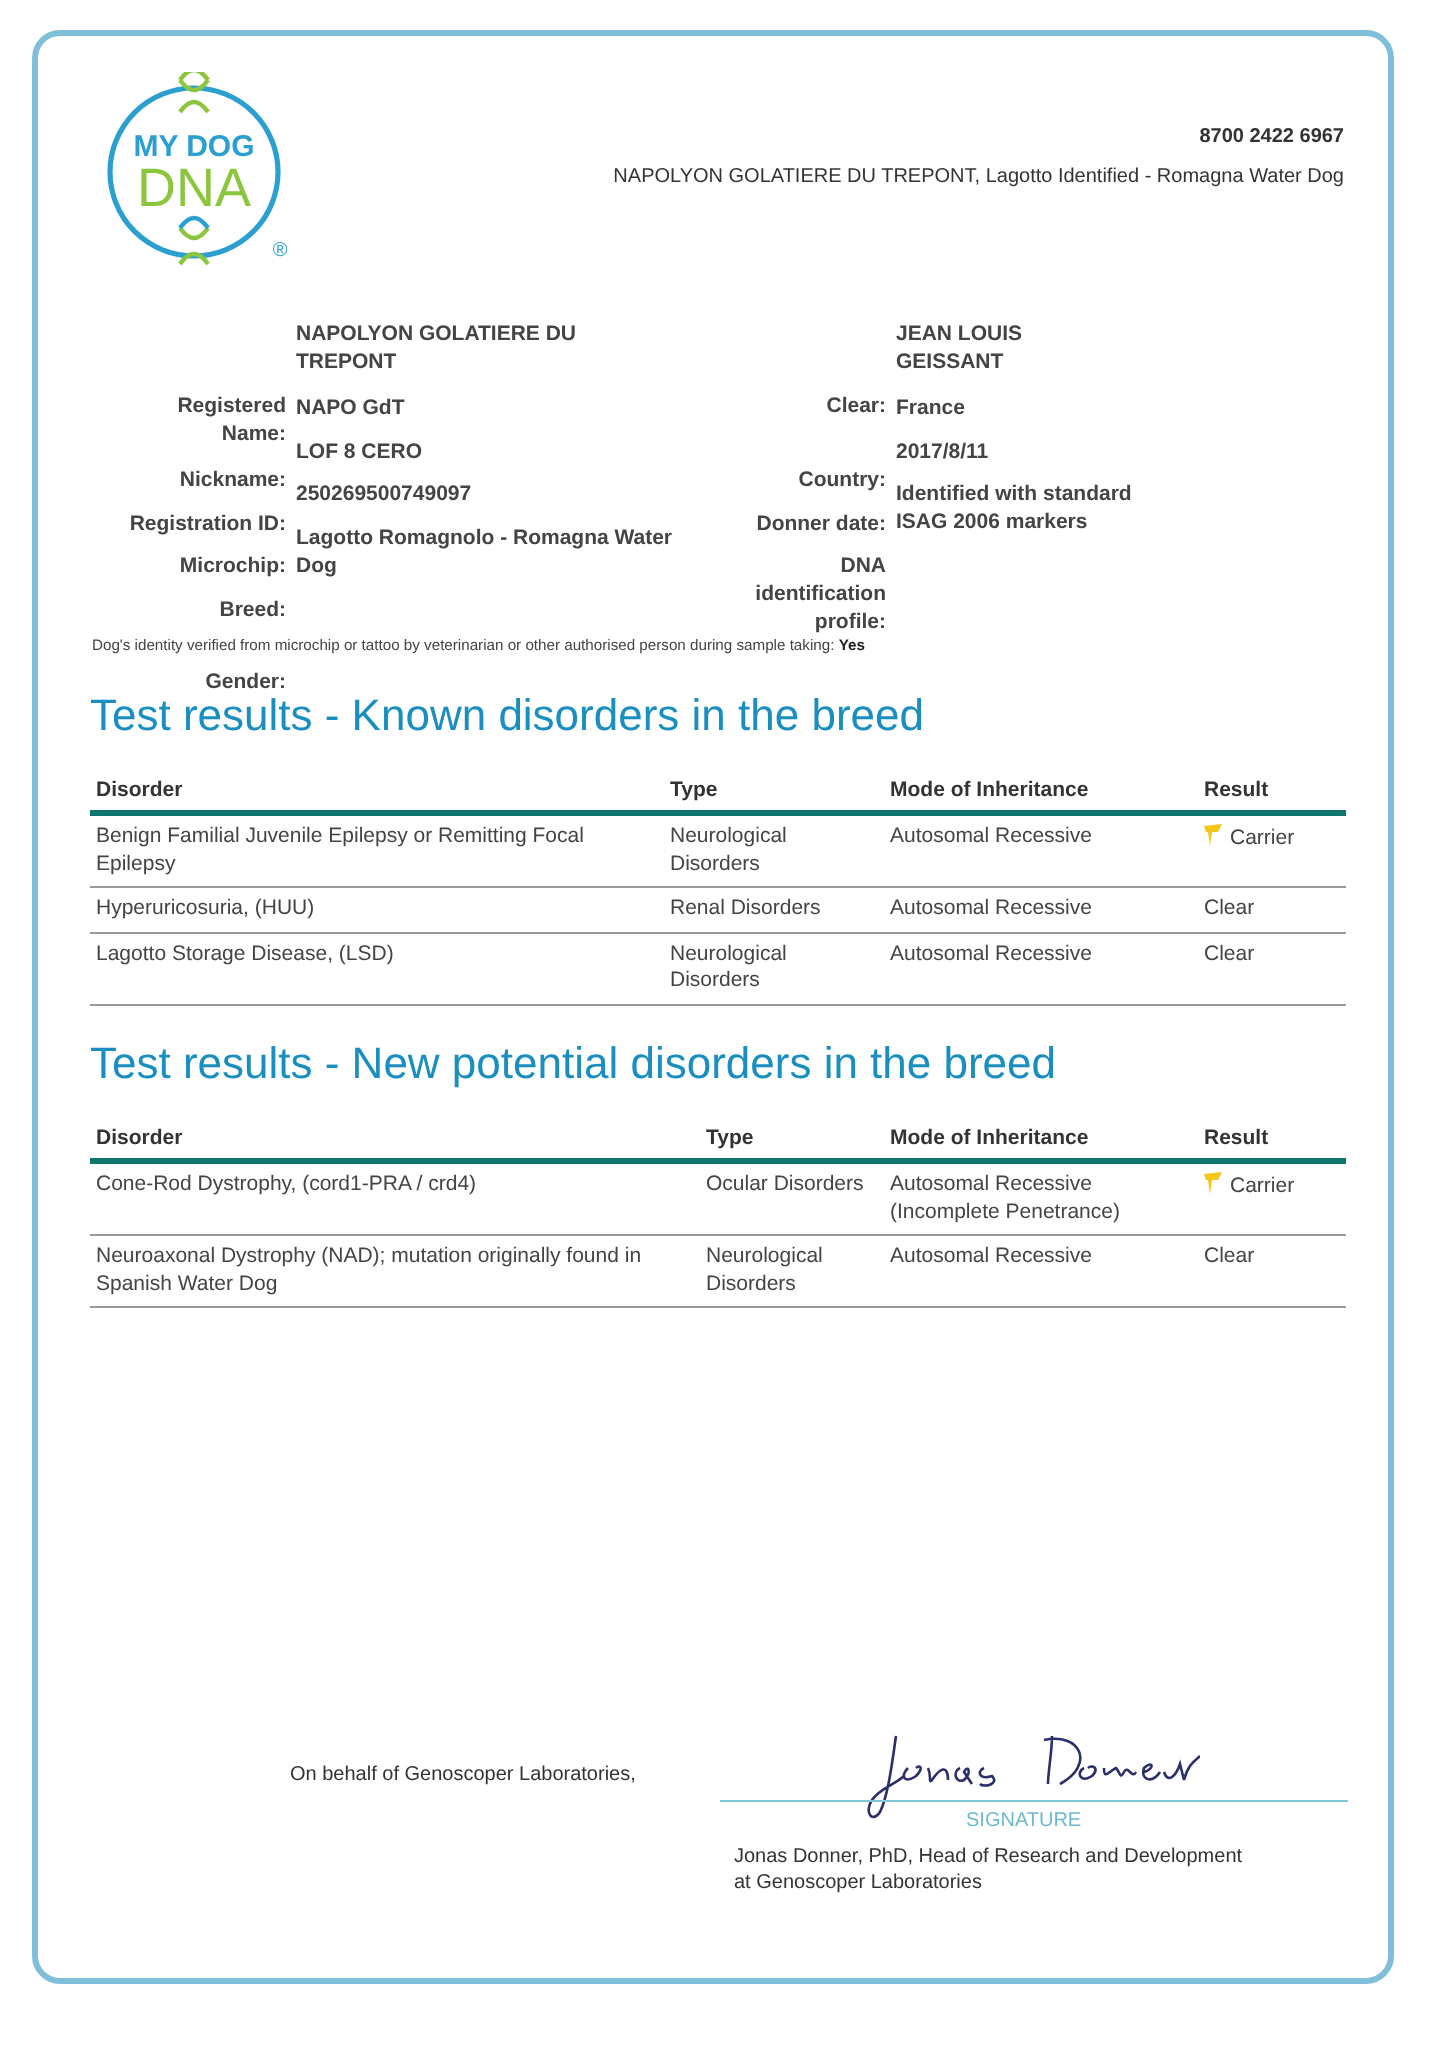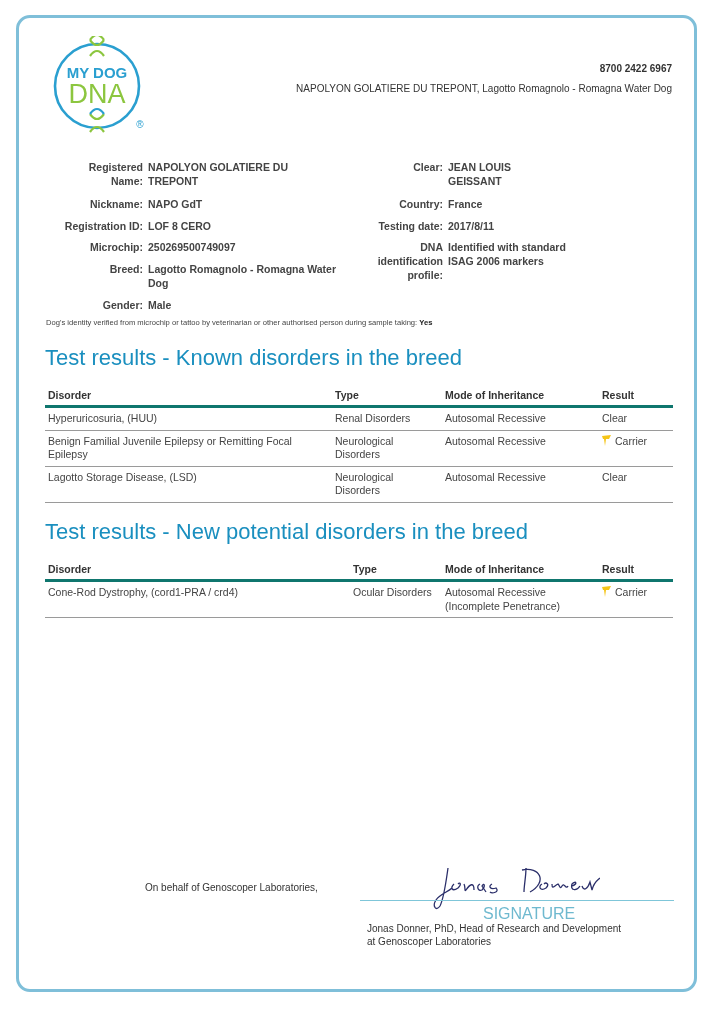--- a/index.html
+++ b/index.html
@@ -6,61 +6,61 @@
   body { width: 717px; height: 1024px; position: relative; overflow: hidden;
          font-family: "Liberation Sans", sans-serif; color: #333333; }
   .frame { position: absolute; left: 16px; top: 15px; width: 681px; height: 977px;
            border: 3px solid #7fbfd9; border-radius: 14px; box-sizing: border-box; }
   .logo { position: absolute; left: 50px; top: 36px; width: 100px; height: 100px; }
   .ref-no { position: absolute; right: 45px; top: 63px; font-size: 10px; font-weight: bold; color: #333; }
   .dog-line { position: absolute; right: 45px; top: 83px; font-size: 10px; color: #333; }
 
   .info { position: absolute; font-size: 10.5px; line-height: 14px; }
   .info .row { position: absolute; display: flex; }
-  .info .lbl { text-align: right; font-weight: bold; color: #444; }
+  .info .lbl { text-align: right; font-weight: bold; color: #444; margin-top: 36px; }
   .info .val { color: #444; padding-left: 5px; font-weight: bold; }
   .left-info .lbl { width: 103px; }
   .left-info .val { width: 205px; }
   .right-info .lbl { width: 83px; }
   .right-info .val { width: 140px; }
 
   .verify { position: absolute; left: 46px; top: 318px; font-size: 7.6px; color: #444; }
   .verify b { color: #222; text-align: right; }
 
   .section-title { position: absolute; left: 45px; font-size: 22px; color: #1a8fbf; }
   table.results { position: absolute; left: 45px; width: 628px; border-collapse: collapse; font-size: 10.5px; color: #444; }
   table.results th { text-align: left; font-weight: bold; padding: 6px 3px 4px 3px; color: #333;
                      border-bottom: 3px solid #0f766e; }
   table.results td { vertical-align: top; padding: 4px 3px 4px 3px; line-height: 13.5px;
                      border-bottom: 1px solid #9a9a9a; }
   .carrier-flag { display: inline-block; width: 9px; height: 11px; margin-right: 4px; vertical-align: -1px; }
 
   .behalf { position: absolute; left: 145px; top: 882px; font-size: 10px; color: #333; }
   .sig-img { position: absolute; left: 430px; top: 862px; width: 170px; height: 50px; }
   .sig-line { position: absolute; left: 360px; top: 900px; width: 314px; height: 1px; background: #7fc6d9; }
-  .sig-label { position: absolute; left: 483px; top: 905px; font-size: 16px; color: #6fb9cf; }
+  .sig-label { position: absolute; left: 483px; top: 905px; font-size: 10px; color: #6fb9cf; }
   .signer { position: absolute; left: 367px; top: 922px; font-size: 10px; color: #333; line-height: 13px; }
 </style>
 </head>
 <body>
 
 <div class="frame"></div>
 
 <svg class="logo" viewBox="0 0 100 100">
   <circle cx="47" cy="50" r="42" fill="none" stroke="#2a9fd0" stroke-width="2.6"></circle>
   <path d="M40 4 Q47 14 54 4 M40 4 Q47 -6 54 4 M40 20 Q47 10 54 20" fill="none" stroke="#8cc63f" stroke-width="2.2"></path>
   <path d="M40 78 Q47 88 54 78 M40 96 Q47 86 54 96" fill="none" stroke="#8cc63f" stroke-width="2.2"></path>
   <path d="M40 78 Q47 68 54 78" fill="none" stroke="#2a9fd0" stroke-width="2.2"></path>
   <text x="47" y="42" text-anchor="middle" font-family="Liberation Sans, sans-serif" font-weight="bold" font-size="15" fill="#2a9fd0">MY DOG</text>
   <text x="47" y="67" text-anchor="middle" font-family="Liberation Sans, sans-serif" font-size="27" fill="#8cc63f">DNA</text>
   <text x="90" y="92" text-anchor="middle" font-family="Liberation Sans, sans-serif" font-size="10" fill="#2a9fd0">®</text>
 </svg>
 
 <div class="ref-no">8700 2422 6967</div>
-<div class="dog-line">NAPOLYON GOLATIERE DU TREPONT, Lagotto Romagnolo - Romagna Water Dog</div>
+<div class="dog-line">NAPOLYON GOLATIERE DU TREPONT, Lagotto Identified - Romagna Water Dog</div>
 
 <div class="info left-info">
   <div class="row" style="left:40px; top:160px;">
     <div class="lbl"><span>Registered</span><br><span>Name:</span></div>
     <div class="val"><span>NAPOLYON GOLATIERE DU</span><br><span>TREPONT</span></div>
   </div>
   <div class="row" style="left:40px; top:197px;">
     <div class="lbl">Nickname:</div>
     <div class="val">NAPO GdT</div>
   </div>
@@ -71,35 +71,34 @@
   <div class="row" style="left:40px; top:240px;">
     <div class="lbl">Microchip:</div>
     <div class="val">250269500749097</div>
   </div>
   <div class="row" style="left:40px; top:262px;">
     <div class="lbl">Breed:</div>
     <div class="val"><span>Lagotto Romagnolo - Romagna Water</span><br><span>Dog</span></div>
   </div>
   <div class="row" style="left:40px; top:298px;">
     <div class="lbl">Gender:</div>
-    <div class="val">Male</div>
   </div>
 </div>
 
 <div class="info right-info">
   <div class="row" style="left:360px; top:160px;">
     <div class="lbl">Clear:</div>
     <div class="val"><span>JEAN LOUIS</span><br><span>GEISSANT</span></div>
   </div>
   <div class="row" style="left:360px; top:197px;">
     <div class="lbl">Country:</div>
     <div class="val">France</div>
   </div>
   <div class="row" style="left:360px; top:219px;">
-    <div class="lbl">Testing date:</div>
+    <div class="lbl">Donner date:</div>
     <div class="val">2017/8/11</div>
   </div>
   <div class="row" style="left:360px; top:240px;">
     <div class="lbl"><span>DNA</span><br><span>identification</span><br><span>profile:</span></div>
     <div class="val"><span>Identified with standard</span><br><span>ISAG 2006 markers</span></div>
   </div>
 </div>
 
 <div class="verify">
   <span>Dog's identity verified from microchip or tattoo by veterinarian or other authorised person during sample taking:</span>
@@ -117,32 +116,32 @@
   <thead>
       <tr>
     <th>Disorder</th>
     <th>Type</th>
     <th>Mode of Inheritance</th>
     <th>Result</th>
   </tr>
     </thead>
   <tbody>
     <tr>
-      <td>Hyperuricosuria, (HUU)</td>
-      <td>Renal Disorders</td>
-      <td>Autosomal Recessive</td>
-      <td>Clear</td>
-    </tr>
-    <tr>
       <td>Benign Familial Juvenile Epilepsy or Remitting Focal Epilepsy</td>
       <td>Neurological Disorders</td>
       <td>Autosomal Recessive</td>
       <td><svg class="carrier-flag" viewBox="0 0 9 11">
             <path d="M0 1 L9 0 L7 4 L4 4 L3 11 L2 4 L1 4 Z" fill="#f5c518"></path>
           </svg><span>Carrier</span></td>
+    </tr>
+    <tr>
+      <td>Hyperuricosuria, (HUU)</td>
+      <td>Renal Disorders</td>
+      <td>Autosomal Recessive</td>
+      <td>Clear</td>
     </tr>
     <tr>
       <td>Lagotto Storage Disease, (LSD)</td>
       <td>Neurological Disorders</td>
       <td>Autosomal Recessive</td>
       <td>Clear</td>
     </tr>
   </tbody>
 </table>
 
@@ -164,20 +163,26 @@
     </thead>
   <tbody>
     <tr>
       <td>Cone-Rod Dystrophy, (cord1-PRA / crd4)</td>
       <td>Ocular Disorders</td>
       <td>Autosomal Recessive (Incomplete Penetrance)</td>
       <td><svg class="carrier-flag" viewBox="0 0 9 11">
             <path d="M0 1 L9 0 L7 4 L4 4 L3 11 L2 4 L1 4 Z" fill="#f5c518"></path>
           </svg><span>Carrier</span></td>
     </tr>
+    <tr>
+      <td>Neuroaxonal Dystrophy (NAD); mutation originally found in Spanish Water Dog</td>
+      <td>Neurological Disorders</td>
+      <td>Autosomal Recessive</td>
+      <td>Clear</td>
+    </tr>
   </tbody>
 </table>
 
 <div class="behalf">On behalf of Genoscoper Laboratories,</div>
 <svg class="sig-img" viewBox="0 0 170 50">
   <path d="M18 6 C16 20 14 36 10 44 C6 50 2 44 6 38 C10 32 18 30 22 26 M24 22 C20 26 22 30 28 26 C32 22 30 20 28 22 M34 22 C36 26 34 30 36 28 C40 22 44 20 44 28 M50 22 C46 24 48 30 52 28 C56 24 54 20 52 24 L56 30 M62 22 C58 24 60 28 66 26 C70 30 62 32 60 30" fill="none" stroke="#2b2f6a" stroke-width="1.3"></path>
   <path d="M96 6 C96 14 94 24 94 30 M92 8 C110 4 118 20 100 30 M112 22 C108 24 110 30 116 26 C120 22 116 20 114 22 M122 22 C122 28 124 24 128 22 C130 24 130 28 132 24 C134 20 136 28 138 24 M142 24 C148 22 146 18 142 22 C140 28 146 30 150 24 M152 24 C154 30 158 26 160 20 L162 28 C164 20 168 18 170 16" fill="none" stroke="#2b2f6a" stroke-width="1.3"></path>
 </svg>
 <div class="sig-line"></div>
 <div class="sig-label">SIGNATURE</div>

